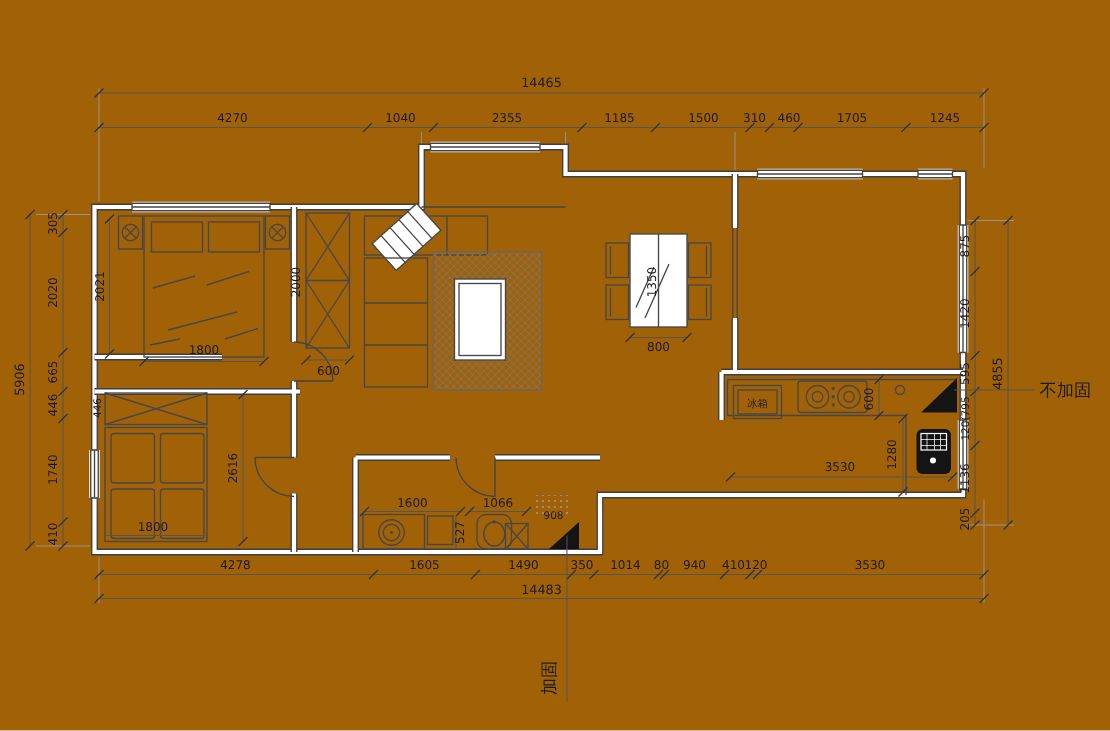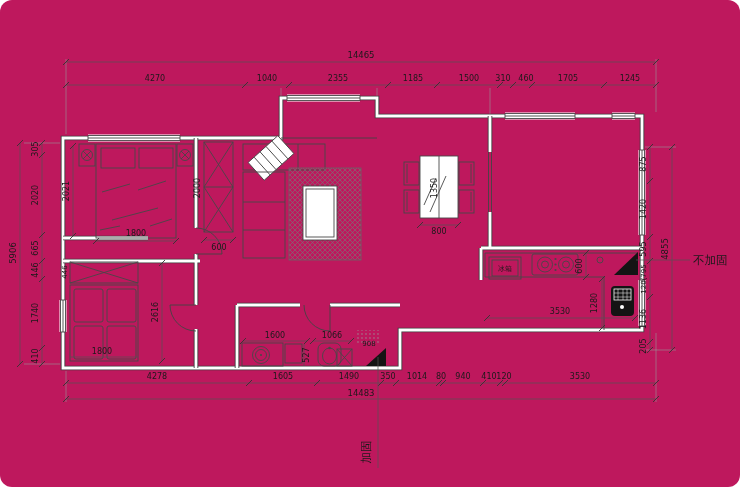--- a/index.html
+++ b/index.html
@@ -1,16 +1,16 @@
 <!DOCTYPE html>
 <html><head>
 <meta charset="utf-8">
 <style>
   html,body{margin:0;padding:0;background:#ffffff;}
-  .stage{width:740px;height:487px;position:relative;background:#be185d;overflow:hidden;border-radius:12px;}
+  .stage{width:740px;height:487px;position:relative;background:#a16207;overflow:hidden;}
   svg{display:block;}
   text{font-family:"DejaVu Sans","Liberation Sans",sans-serif;fill:#1a1a1a;}
   .dim{font-size:8px;text-anchor:middle;}
   .dim-lg{font-size:8.5px;text-anchor:middle;}
   .dim-sm{font-size:7px;text-anchor:middle;}
   .cjk{font-size:11.5px;}
   .cjk-sm{font-size:7px;text-anchor:middle;}
   .dimline{stroke:#555;stroke-width:0.7;fill:none;}
   .tick{stroke:#333;stroke-width:0.9;fill:none;}
   .ext{stroke:#999;stroke-width:0.6;fill:none;}

